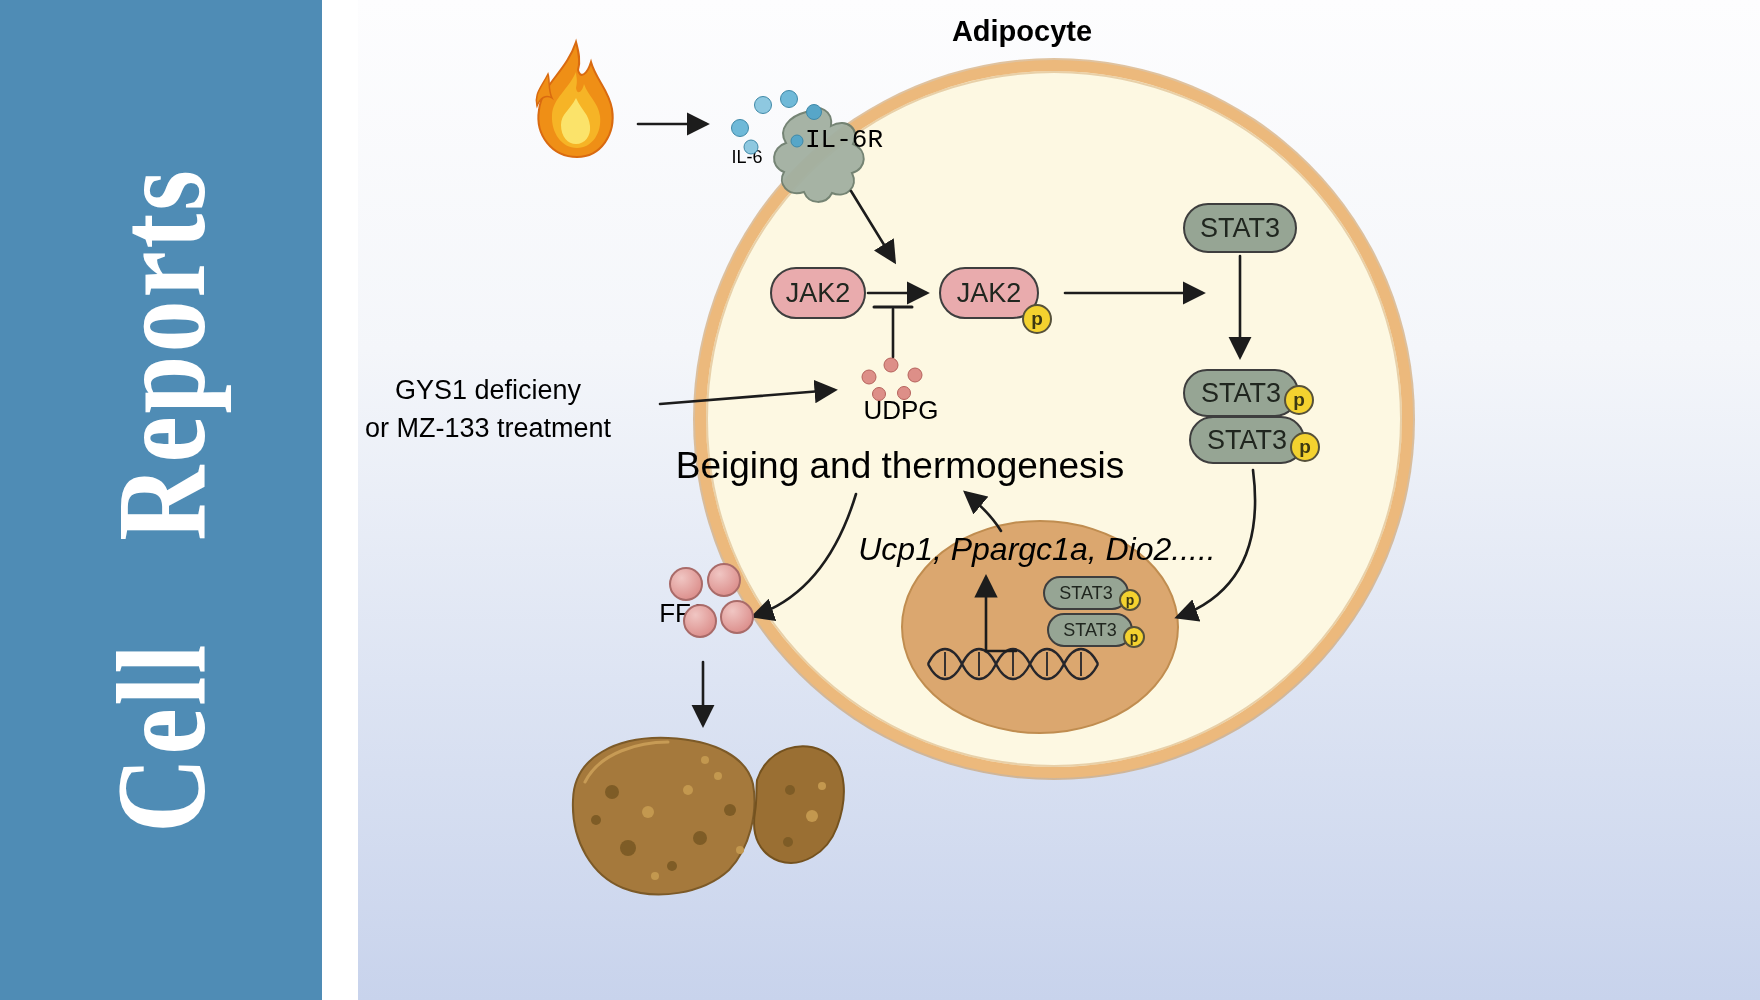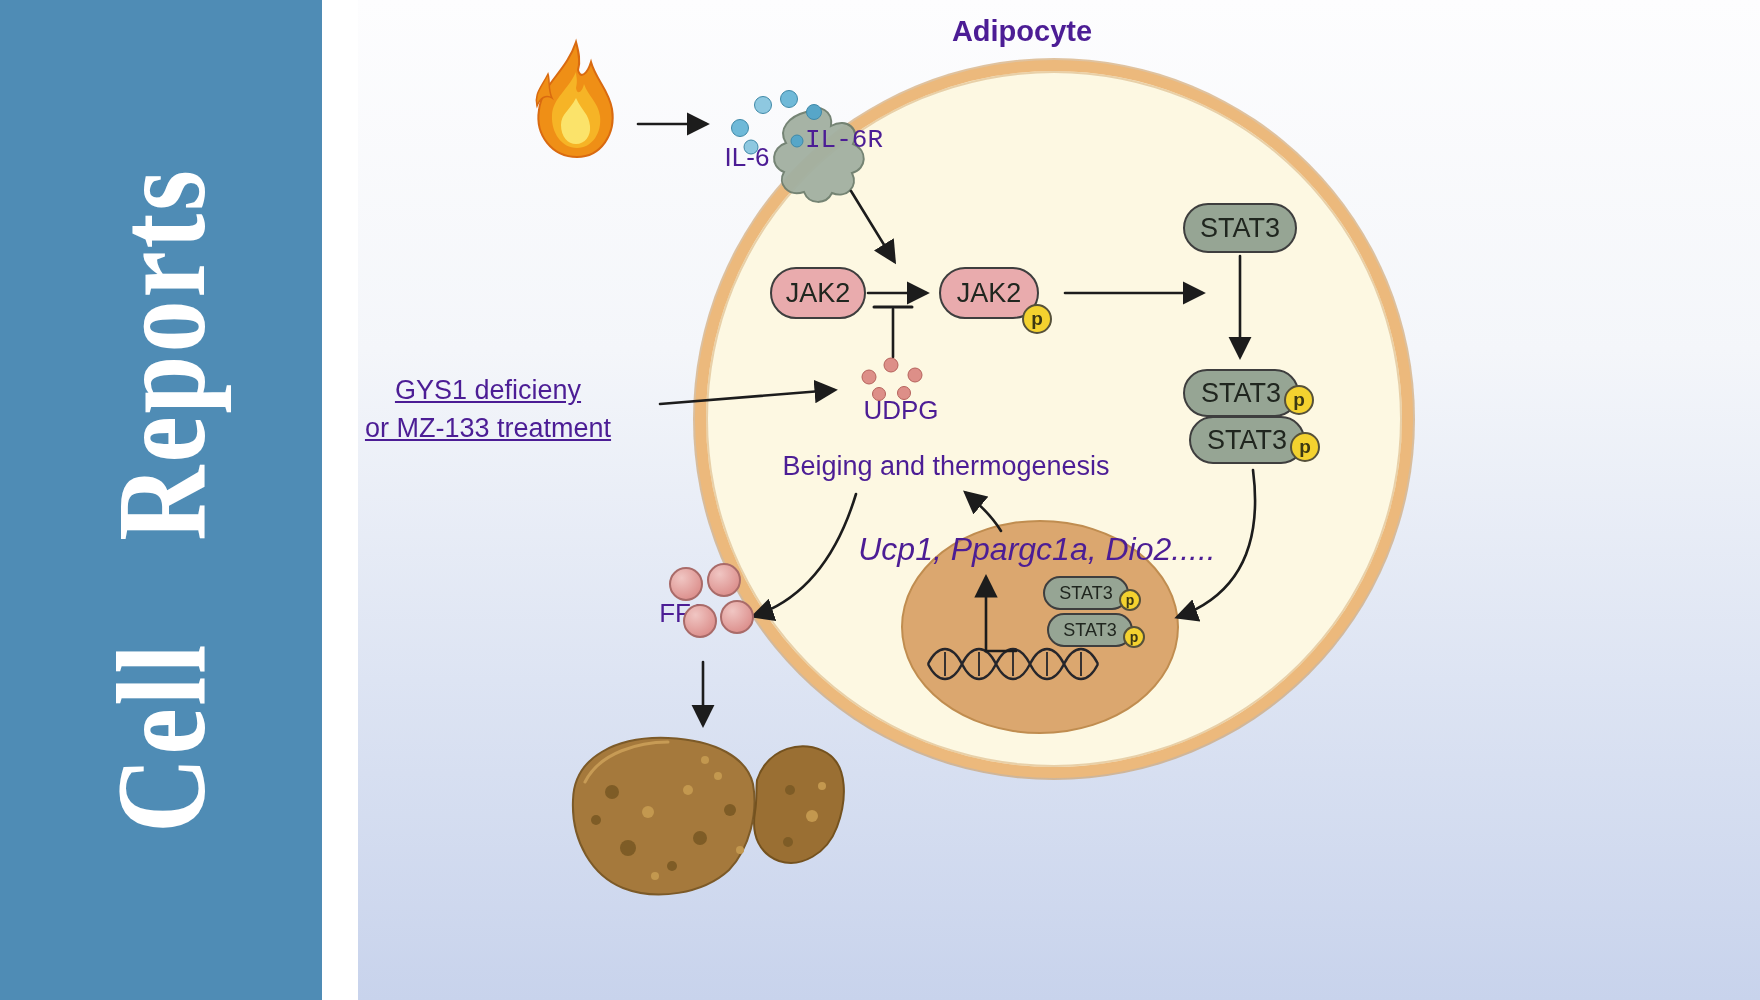--- a/index.html
+++ b/index.html
@@ -10,21 +10,21 @@
   #gutter{position:absolute;left:322px;top:0;width:36px;height:1000px;background:#ffffff;}
   #sidebar{position:absolute;left:0;top:0;width:322px;height:1000px;}
   #journal-title{position:absolute;left:50%;top:50%;
          transform:translate(-50%,-50%) rotate(-90deg) scaleY(1.22);
          font-family:"Liberation Serif",serif;font-weight:bold;font-size:104px;
          color:#ffffff;white-space:nowrap;word-spacing:72px;letter-spacing:3px;}
   #cell{position:absolute;left:695px;top:60px;width:696px;height:696px;border-radius:50%;
          box-shadow:0 0 0 2px rgba(201,147,82,.55), inset 0 0 0 2px rgba(201,147,82,.4);}
   #nucleus{position:absolute;left:901px;top:520px;width:274px;height:210px;border-radius:50%;}
   svg{position:absolute;left:0;top:0;pointer-events:none;}
-  .lbl{position:absolute;transform:translate(-50%,-50%);color:#4c1d95;white-space:nowrap;
+  .lbl{position:absolute;transform:translate(-50%,-50%);color:#000000;white-space:nowrap;
        text-align:center;}
   .pill{position:absolute;display:flex;align-items:center;justify-content:center;
         box-sizing:border-box;border:2px solid #3e3e3e;color:#20261f;}
   .pbadge{position:absolute;box-sizing:border-box;border-radius:50%;border:2px solid #56513a;
         display:flex;align-items:center;justify-content:center;font-weight:bold;color:#3c3813;}
   .dot{position:absolute;border-radius:50%;transform:translate(-50%,-50%);box-sizing:border-box;}
   .ffa{background:radial-gradient(circle at 35% 30%, #f0c6c3, #dd928f 75%);border:2px solid #a96b69;}
 </style>
 </head>
 <body>
@@ -114,30 +114,30 @@
       <g>
         <path d="M893,357 L893,309"></path>
         <path d="M874,307 L912,307" stroke-width="3"></path>
       </g>
     </g>
   </svg>
 
   <div class="lbl" style="left:1022px;top:31px;font-size:29px;font-weight:600;">Adipocyte</div>
 
 
-  <div class="lbl" style="left:747px;top:157px;font-size:26px;">IL-6</div>
+  <div class="lbl" style="left:747px;top:157px;font-size:18px;">IL-6</div>
   <div class="lbl" style="left:844px;top:140px;font-size:26px;font-family:Liberation Mono, monospace;">IL-6R</div>
 
-  <div class="lbl" style="left:488px;top:409px;font-size:27px;line-height:38px;text-decoration:underline;">
+  <div class="lbl" style="left:488px;top:409px;font-size:27px;line-height:38px;">
     <div>GYS1 deficieny</div>
     <div>or MZ-133 treatment</div>
   </div>
 
   <div class="lbl" style="left:901px;top:410px;font-size:26px;text-align:center;">UDPG</div>
-  <div class="lbl" style="left:946px;top:466px;font-size:27px;">Beiging and thermogenesis</div>
+  <div class="lbl" style="left:900px;top:466px;font-size:37px;">Beiging and thermogenesis</div>
   <div class="lbl" style="left:1037px;top:549px;font-size:32px;font-style:italic;">Ucp1, Ppargc1a, Dio2.....</div>
   <div class="lbl" style="left:651px;top:613px;font-size:26px;margin-left:32px;">FFA</div>
 
   <div class="pill" style="left:770px;top:267px;width:96px;height:52px;border-radius:26px;background:#e9abad;">
     <span style="font-size:27px;">JAK2</span>
   </div>
 
   <div class="pill" style="left:939px;top:267px;width:100px;height:52px;border-radius:26px;background:#e9abad;">
     <span style="font-size:27px;">JAK2</span>
   </div>

